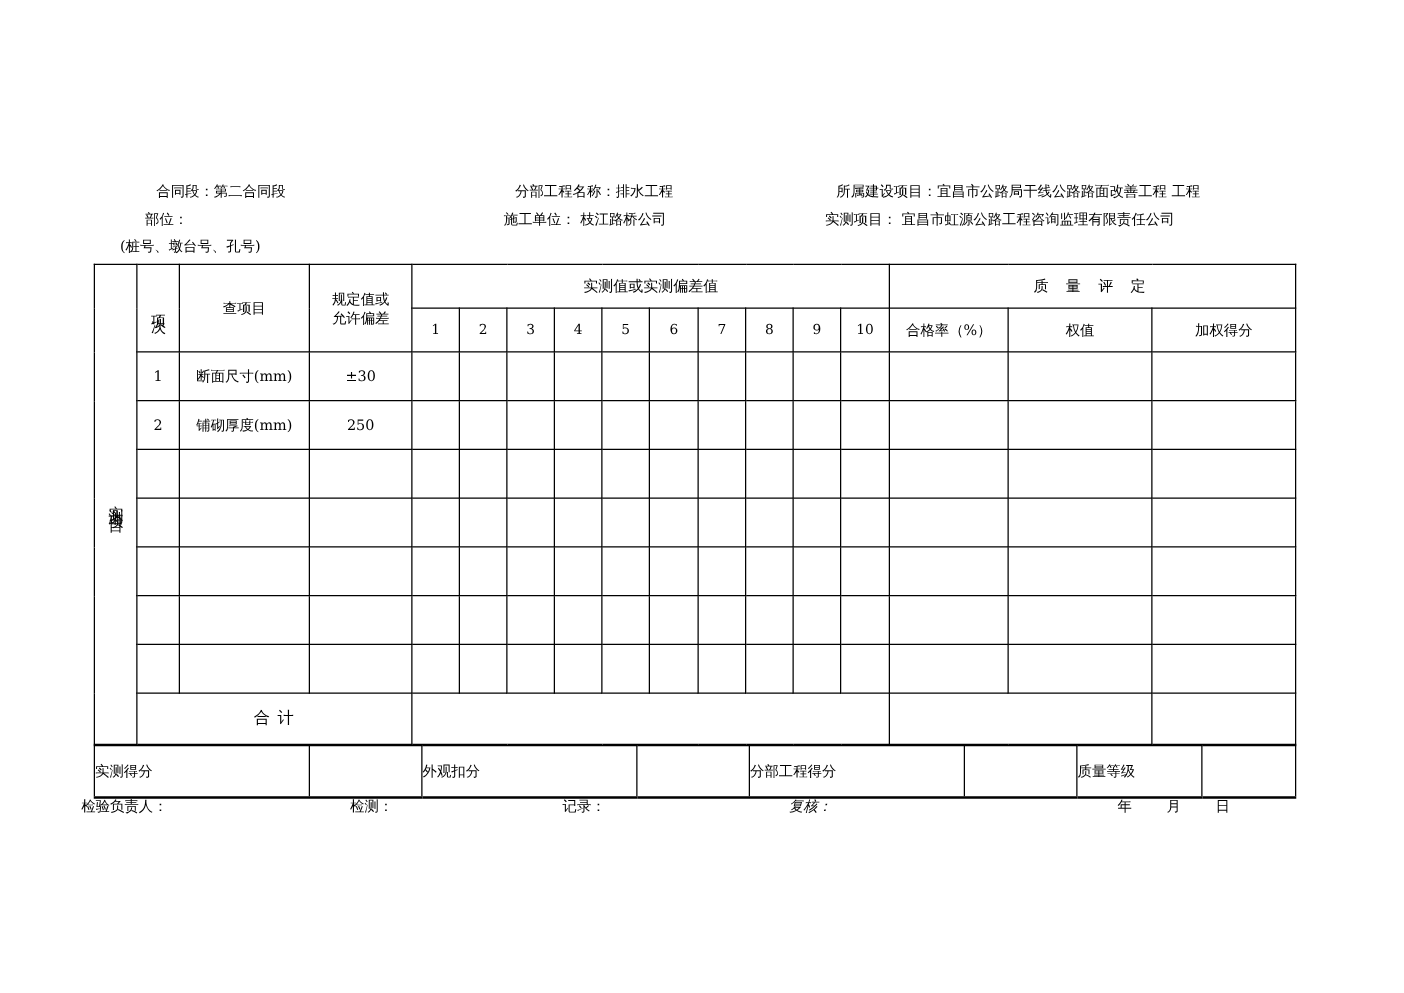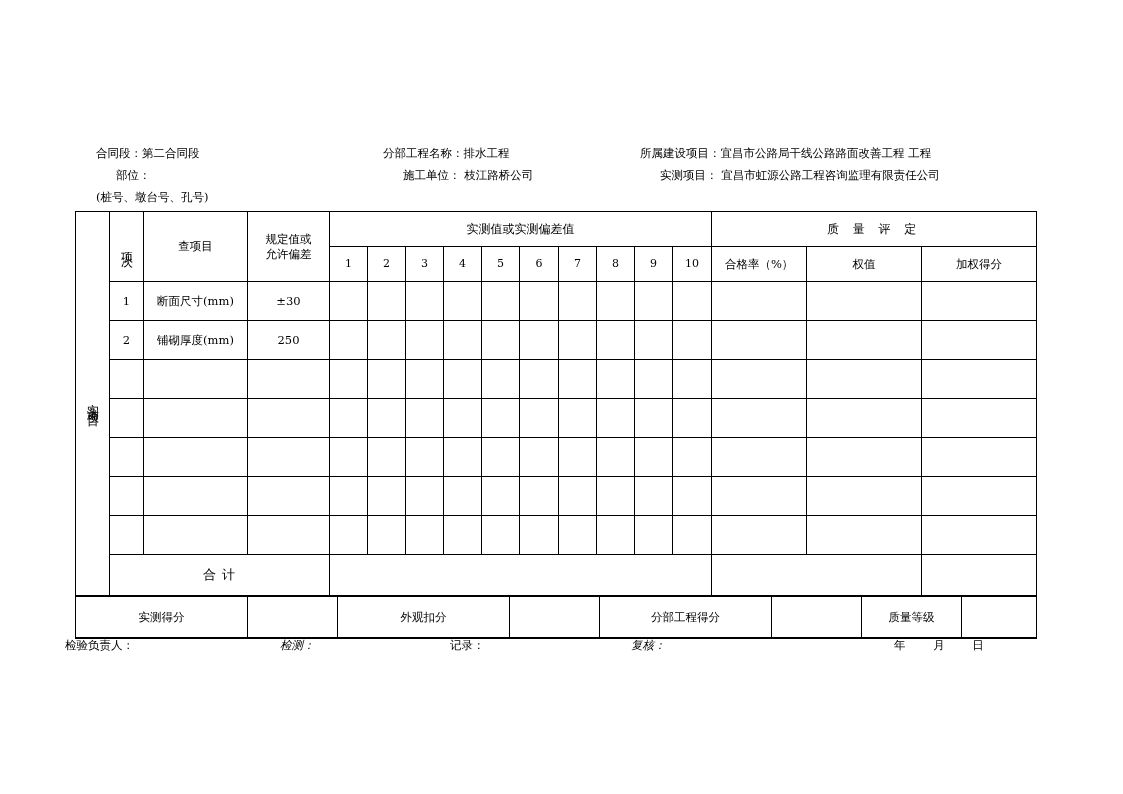--- a/index.html
+++ b/index.html
@@ -41,21 +41,21 @@
   .hdr {
     position: absolute;
     font-size: 11.5px;
     font-family: "DejaVu Serif", "Liberation Serif", serif;
     white-space: nowrap;
     line-height: 1;
   }
   .hdr-col1 { left: 96px; }
   .hdr-col2 { left: 383px; }
   .hdr-col3 { left: 640px; }
-  .hdr-r1 { top: 148px; }
+  .hdr-r1 { top: 148px; margin-left: 29px; }
   .hdr-r2 { top: 170px; margin-left: 20px; }
   .hdr-r3 { top: 192px; }
 
   
   .tbl-wrap {
     position: absolute;
     left: 75px;
     top: 211px;
     width: 961px;
   }
@@ -104,36 +104,35 @@
   table.bottom {
     border-collapse: collapse;
     table-layout: fixed;
     width: 961px;
     font-family: "DejaVu Serif", "Liberation Serif", serif;
     font-size: 11.5px;
   }
   table.bottom td {
     border: 1px solid #000000;
     border-bottom: 2px solid #000000;
-    text-align: center;
     vertical-align: middle;
     height: 40px;
     padding: 0;
   }
 
   
   .foot {
     position: absolute;
     top: 638px;
     font-size: 11.5px;
     font-family: "DejaVu Serif", "Liberation Serif", serif;
     white-space: nowrap;
   }
   .f1 { left: 65px; }
-  .f2 { left: 280px; font-style: italic; }
+  .f2 { left: 280px; }
   .f3 { left: 450px; }
   .f4 { left: 631px; font-style: italic; }
   .f5 { left: 862px; letter-spacing: 12px; margin-left: 32px; }
 </style>
 </head>
 <body>
 
 <div class="page">
 
 

